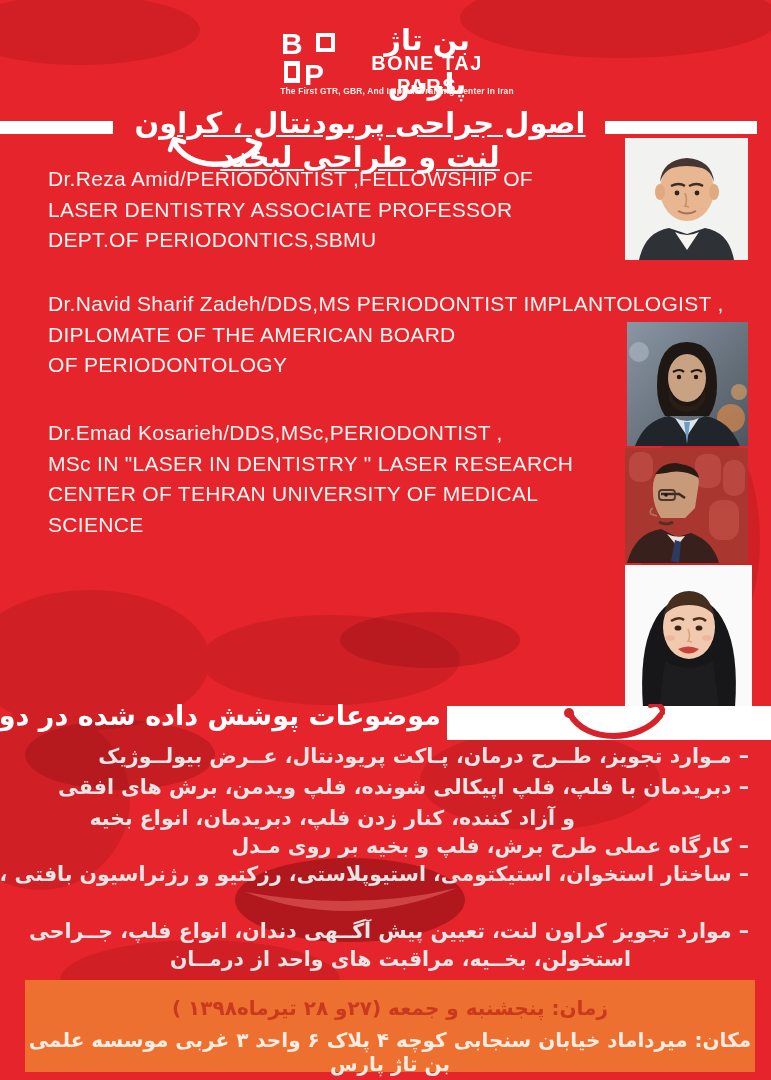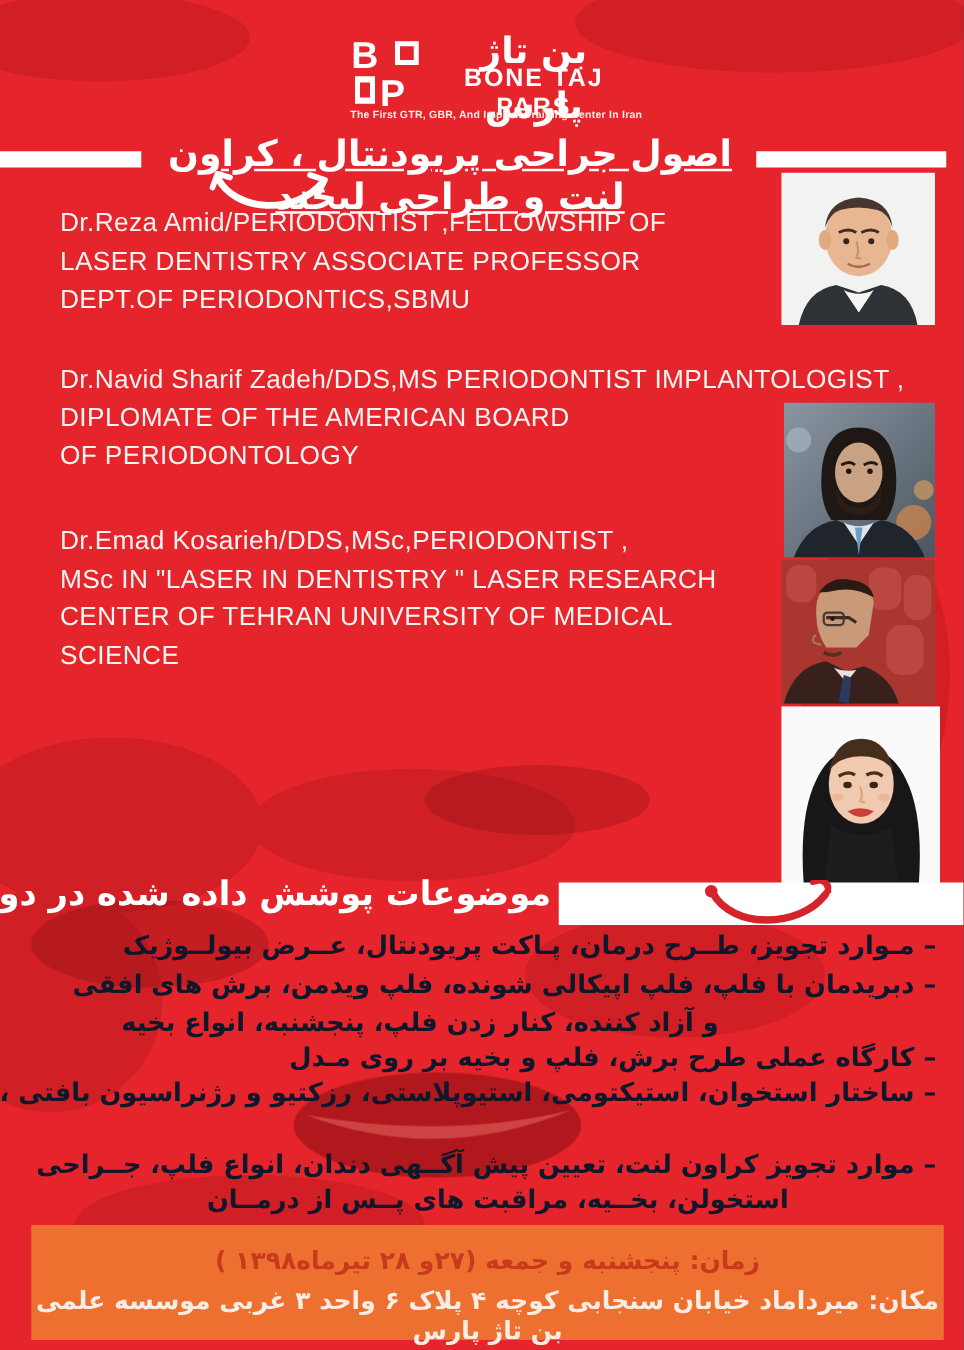--- a/index.html
+++ b/index.html
@@ -35,21 +35,21 @@
   .doc{position:absolute;left:28px;width:730px;color:#f8f4f2;
     font-size:21px;line-height:30.5px;letter-spacing:.3px;margin-left:20px;}
   
   .photo{position:absolute;}
   
   .strip{position:absolute;left:447px;top:706px;width:324px;height:34px;background:#fff;}
   .smile-red{position:absolute;left:556px;top:704px;}
   .topics-heading{position:absolute;right:330px;top:700px;width:420px;
     color:#fff;font-weight:bold;font-size:27px;text-align:right;direction:rtl;
     font-family:"DejaVu Sans", sans-serif;white-space:nowrap;}
-  .bullet{position:absolute;color:#0f172a;font-weight:bold;font-size:20.5px;
+  .bullet{position:absolute;color:#e5e5e5;font-weight:bold;font-size:20.5px;
     direction:rtl;white-space:nowrap;font-family:"DejaVu Sans", sans-serif;}
   
   .footer-box{position:absolute;left:25px;top:980px;width:730px;height:92px;background:#ee7030;}
   .footer-time{position:absolute;left:0;top:16px;width:100%;text-align:center;
     color:#c9391d;font-weight:bold;font-size:20px;direction:rtl;
     font-family:"DejaVu Sans", sans-serif;}
   .footer-location{position:absolute;left:0;top:48px;width:100%;text-align:center;
     color:#fcece2;font-weight:bold;font-size:20px;direction:rtl;
     font-family:"DejaVu Sans", sans-serif;}
 </style>
@@ -201,24 +201,24 @@
   <svg class="smile-red" width="122" height="44" viewBox="0 0 122 44">
     <path d="M14,10 C30,40 84,38 104,12" fill="none" stroke="#d6222a" stroke-width="6" stroke-linecap="round"></path>
     <circle cx="13" cy="9" r="5" fill="#d6222a"></circle>
     <path d="M104,12 q6,-8 -2,-11" fill="none" stroke="#d6222a" stroke-width="5" stroke-linecap="round"></path>
     <path d="M94,2 L103,0 L107,9" fill="none" stroke="#d6222a" stroke-width="4" stroke-linecap="round" stroke-linejoin="round"></path>
   </svg>
   <div class="topics-heading">موضوعات پوشش داده شده در دوره :</div>
 
   <div class="bullet" style="top:744px;right:22px">– مـوارد تجویز، طــرح درمان، پـاکت پریودنتال، عــرض بیولــوژیک</div>
   <div class="bullet" style="top:775px;right:22px">– دبریدمان با فلپ، فلپ اپیکالی شونده، فلپ ویدمن، برش های افقی</div>
-  <div class="bullet" style="top:806px;right:196px">و آزاد کننده، کنار زدن فلپ، پنجشنبه، انواع بخیه</div>
+  <div class="bullet" style="top:806px;right:196px">و آزاد کننده، کنار زدن فلپ، دبریدمان، انواع بخیه</div>
   <div class="bullet" style="top:834px;right:22px">– کارگاه عملی طرح برش، فلپ و بخیه بر روی مـدل</div>
   <div class="bullet" style="top:862px;right:22px">– ساختار استخوان، استیکتومی، استیوپلاستی، رزکتیو و رژنراسیون بافتی ،</div>
   <div class="bullet" style="top:919px;right:22px">– موارد تجویز کراون لنت، تعیین پیش آگــهی دندان، انواع فلپ، جــراحی</div>
-  <div class="bullet" style="top:947px;right:140px">استخولن، بخــیه، مراقبت های پــس از درمــان</div>
+  <div class="bullet" style="top:947px;right:140px">استخولن، بخــیه، مراقبت های واحد از درمــان</div>
 
   <div class="footer-box">
     <div class="footer-time">زمان: پنجشنبه و جمعه (۲۷و ۲۸ تیرماه۱۳۹۸ )</div>
     <div class="footer-location">مکان:  میرداماد خیابان سنجابی  کوچه ۴ پلاک ۶ واحد ۳ غربی موسسه علمی بن تاژ پارس</div>
   </div>
 
 </div>
 
 </body></html>

